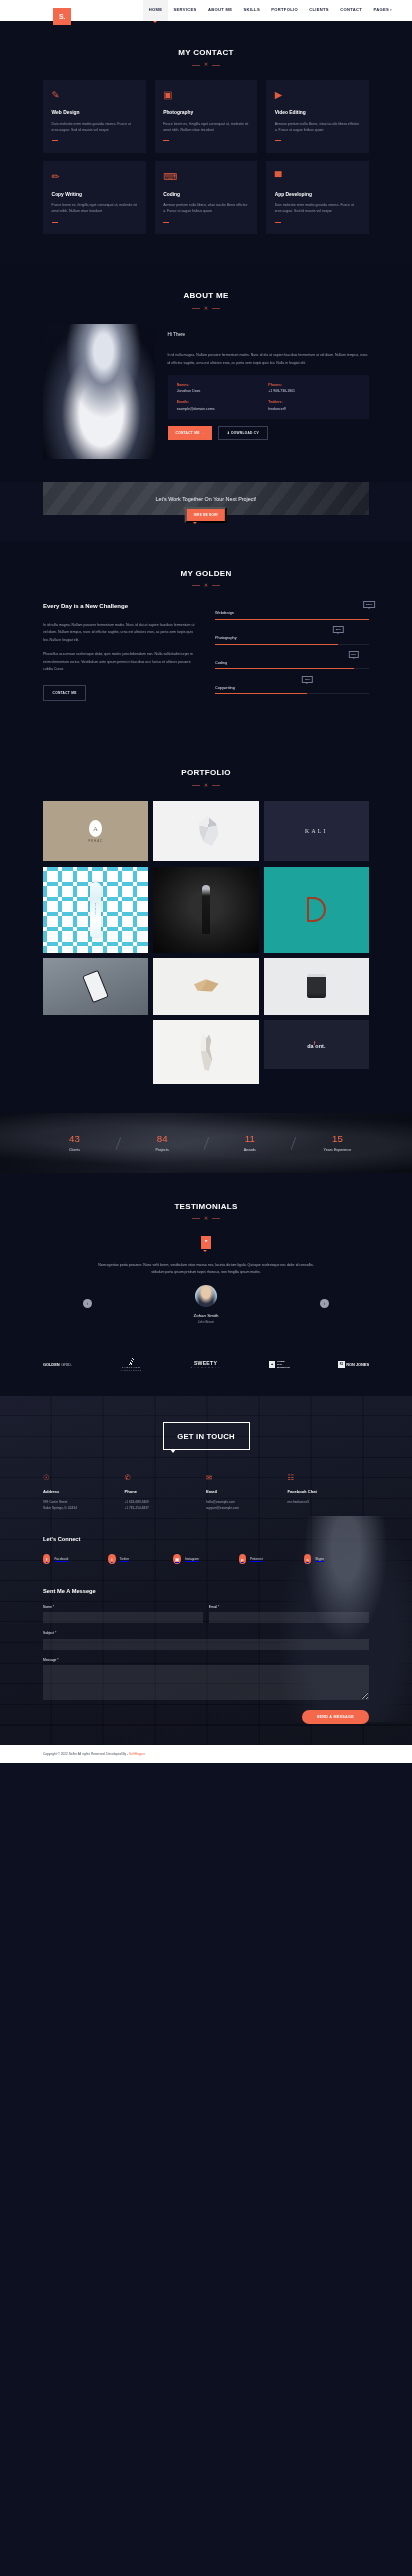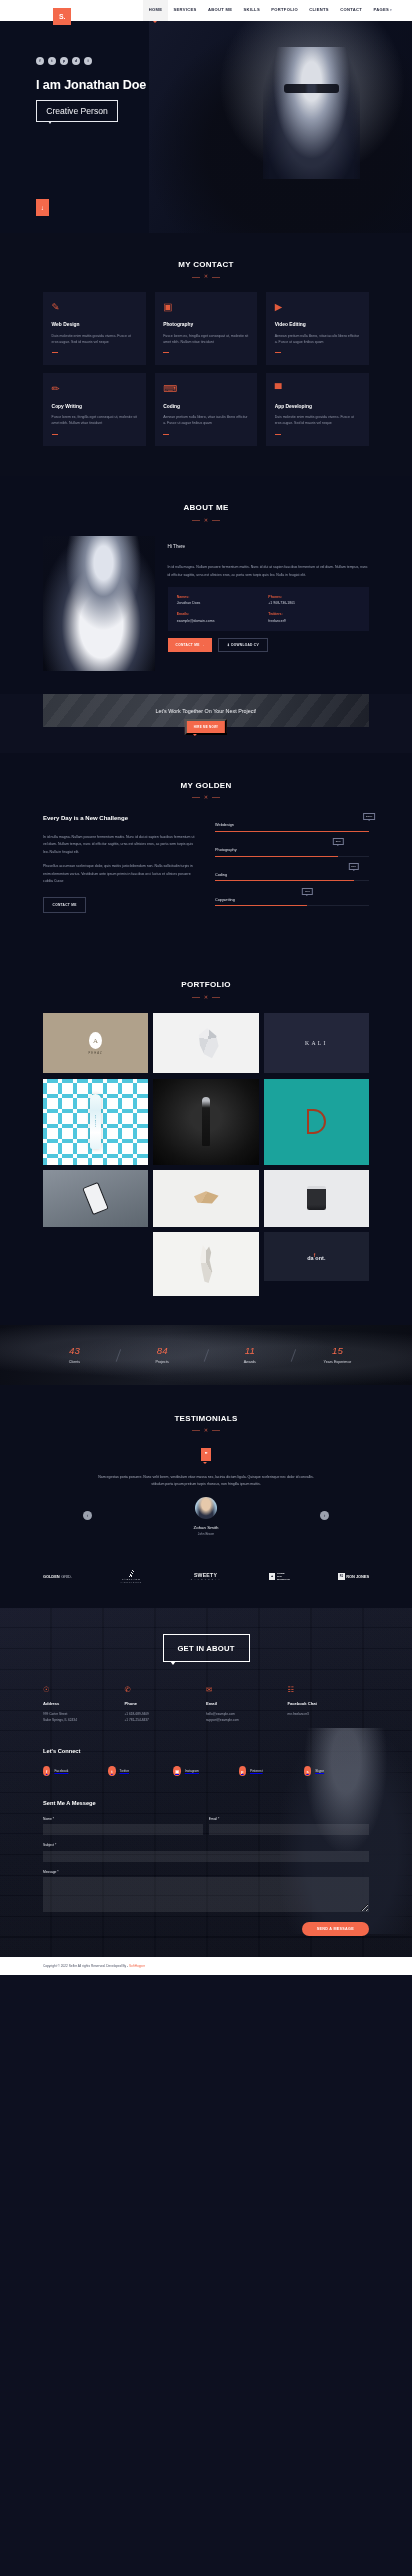--- a/index.html
+++ b/index.html
@@ -258,21 +258,21 @@
   .counters {
     height:60px; position:relative; display:flex; align-items:center;
     justify-content:center; overflow:hidden;
     background:
       radial-gradient(ellipse at 30% 40%, rgba(120,126,140,.20) 0 22%, transparent 52%),
       radial-gradient(ellipse at 70% 55%, rgba(150,156,170,.14) 0 26%, transparent 60%),
       linear-gradient(100deg,#0b0d16,#171a24 40%,#0d1018 80%,#0a0c14);
   }
   .counters .inner { display:flex; align-items:center; gap:0; width:326px; justify-content:space-between; }
   .ct { text-align:center; width:63px; }
-  .ct .n { font-size:9.7px; color:#f4694b; font-weight:normal; line-height:1;font-style:italic; }
+  .ct .n { font-size:9.7px; color:#f4694b; font-weight:normal; line-height:1; }
   .ct .l { font-size:3.7px; color:#d7d9e1; margin-top:5.2px; }
   .ct-div { width:0.6px; height:12.6px; background:#6a6f80; transform:rotate(20deg); opacity:.55; }
 
   
   .testi { background:#0b0e1c; padding:29px 0 23px; }
   .quote-mark {
     width:9.7px; height:12.6px; background:#f4694b; margin:15px auto 0; position:relative;
     display:flex; align-items:center; justify-content:center;
     color:#fff; font-size:6.3px; font-weight:bold; line-height:0;
   }
@@ -386,40 +386,20 @@
       <a href="#">SERVICES</a>
       <a href="#">ABOUT ME</a>
       <a href="#">SKILLS</a>
       <a href="#">PORTFOLIO</a>
       <a href="#">CLIENTS</a>
       <a href="#">CONTACT</a>
       <a href="#"><span>PAGES</span><span class="caret">▾</span></a>
     </nav>
   </div>
 
-  <section class="hero">
-    <div class="hero-photo">
-      <div class="hero-head"></div>
-      <div class="hero-glasses"></div>
-    </div>
-    <div class="hero-inner">
-      <div class="social-row">
-        <span class="sc">f</span>
-        <span class="sc">t</span>
-        <span class="sc">p</span>
-        <span class="sc">d</span>
-        <span class="sc">i</span>
-      </div>
-      <h1>I am Jonathan Doe</h1>
-      <div class="typed-box">
-        <span>Creative Person</span>
-      </div>
-    </div>
-    <div class="scroll-btn">↓</div>
-  </section>
 
   <section class="section services">
     <h2 class="sec-title">MY CONTACT</h2>
     <div class="sec-sep">
         <i></i>
         <span class="x">✕</span>
         <i></i>
       </div>
     <div class="container">
       <div class="svc-grid">
@@ -682,21 +662,21 @@
       <div class="cl">
         <span class="sq">RJ</span>
         <span class="b">RON JONES</span>
       </div>
     </div>
   </section>
 
   <section class="contact">
     <div class="contact-figure"></div>
     <div class="git-box">
-      <span>GET IN ABOUT</span>
+      <span>GET IN TOUCH</span>
     </div>
     <div class="ci-row">
       <div class="ci">
         <span class="ic">☉</span>
         <h4>Address</h4>
         <p style="white-space:pre-line">999 Carter Street
 Sailor Springs, IL 62434</p>
       </div>
       <div class="ci">
         <span class="ic">✆</span>

